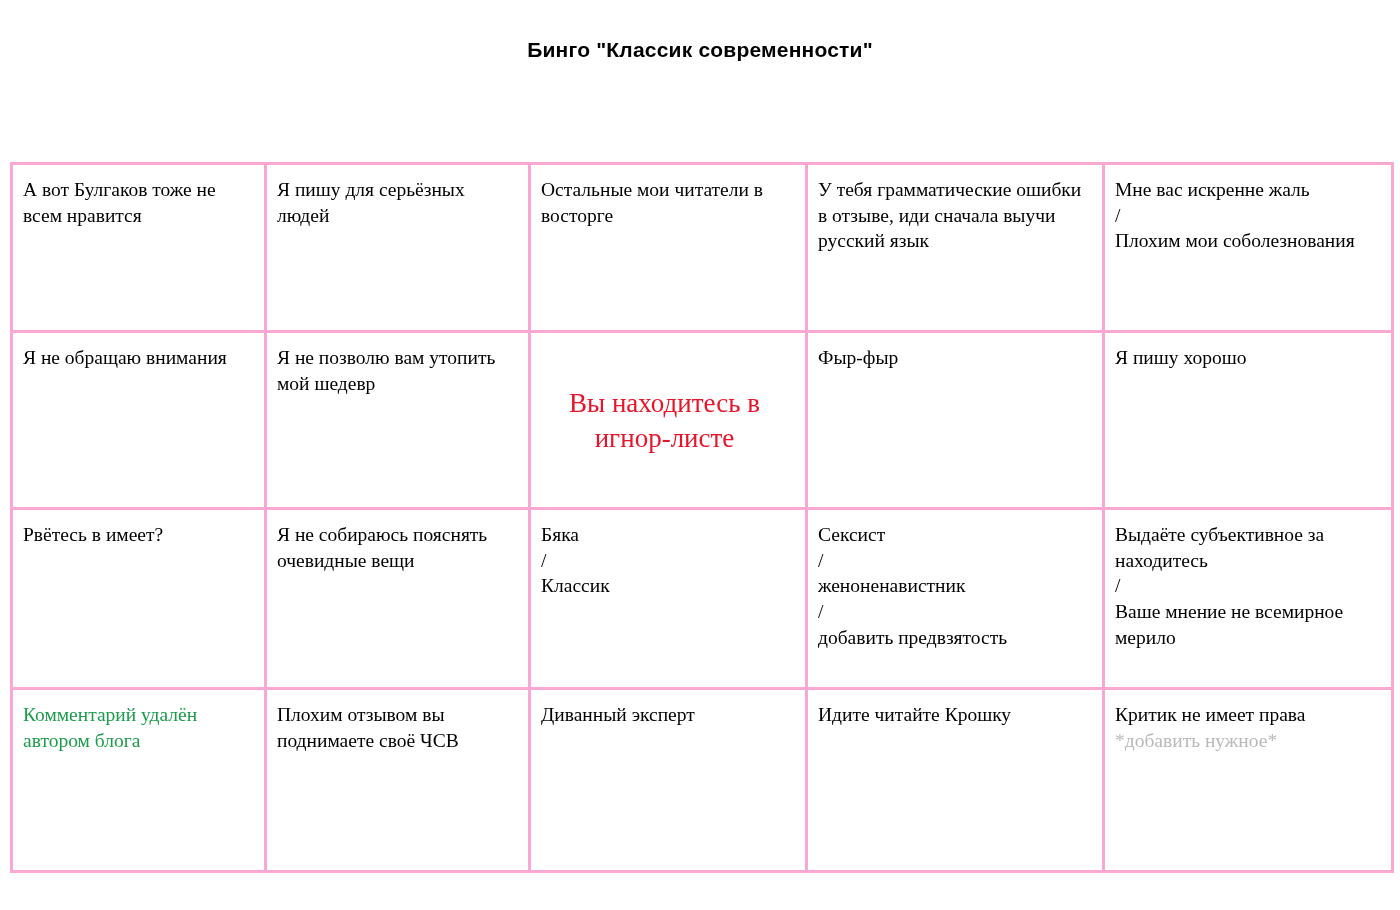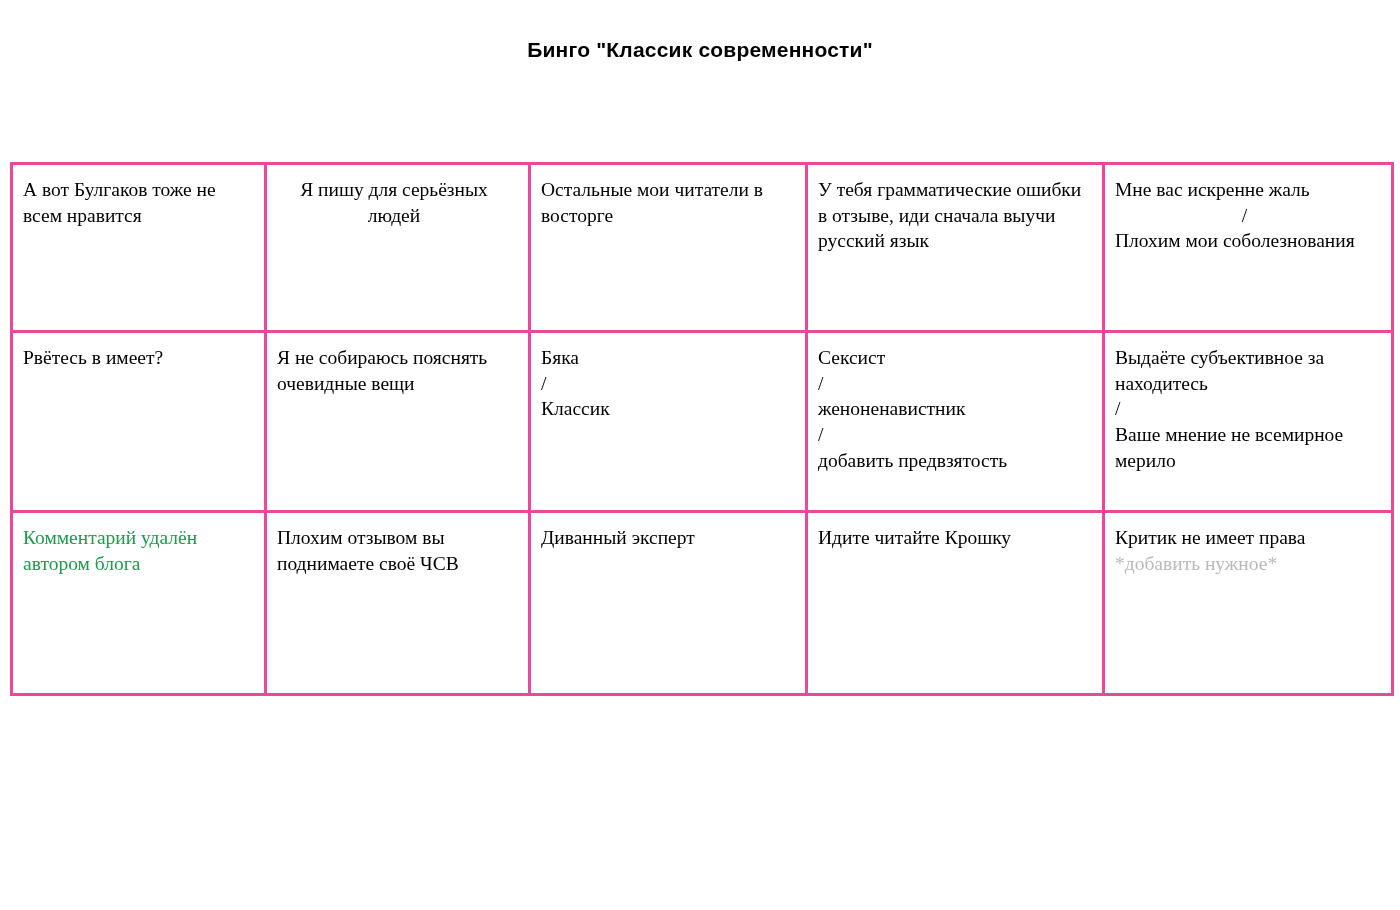--- a/index.html
+++ b/index.html
@@ -34,21 +34,21 @@
     left: 10px;
     top: 124px;
     width: 1381px;
   }
   table.bingo {
     border-collapse: collapse;
     table-layout: fixed;
     width: 1381px;
   }
   table.bingo td {
-    border: 3px solid #ec4899;
+    border: 3px solid #f9a8d4;
     vertical-align: top;
     padding: 12px 17px 10px 10px;
     font-size: 19.5px;
     line-height: 1.32;
     overflow: hidden;
   }
   
   col.c0 { width: 254px; }
   col.c1 { width: 264px; }
   col.c2 { width: 277px; }
@@ -58,21 +58,20 @@
   tr.r0 td { height: 143px; }
   tr.r1 td { height: 146px; }
   tr.r2 td { height: 152px; }
   tr.r3 td { height: 155px; }
   tr.r4 td { height: 158px; }
 
   .cell-inner {
     display: block;
   }
   .center {
-    text-align: center;
   }
   .vcenter {
     display: flex;
     align-items: center;
     justify-content: center;
     height: 100%;
     text-align: center;
   }
   .free {
     color: #e8142a;
@@ -122,20 +121,39 @@
             <span class="cell-inner">У тебя грамматические ошибки в отзыве, иди сначала выучи русский язык</span>
           </td>
           <td>
             <span class="cell-inner">Мне вас искренне жаль</span>
             <span class="slash center">/</span>
             <span class="cell-inner">Плохим мои соболезнования</span>
           </td>
         </tr>
 
 
+        <tr class="r2">
+          <td>
+            <span class="cell-inner">Я не обращаю внимания</span>
+          </td>
+          <td class="center">
+            <span class="cell-inner">Я не позволю вам утопить мой шедевр</span>
+          </td>
+          <td>
+            <div class="vcenter">
+                <span class="free">Вы находитесь в игнор-листе</span>
+              </div>
+          </td>
+          <td class="center">
+            <span class="cell-inner">Фыр-фыр</span>
+          </td>
+          <td>
+            <span class="cell-inner">Я пишу хорошо</span>
+          </td>
+        </tr>
 
         <tr class="r3">
           <td>
             <span class="cell-inner">Рвётесь в имеет?</span>
           </td>
           <td>
             <span class="cell-inner">Я не собираюсь пояснять очевидные вещи</span>
           </td>
           <td>
             <span class="cell-inner">Бяка</span>

